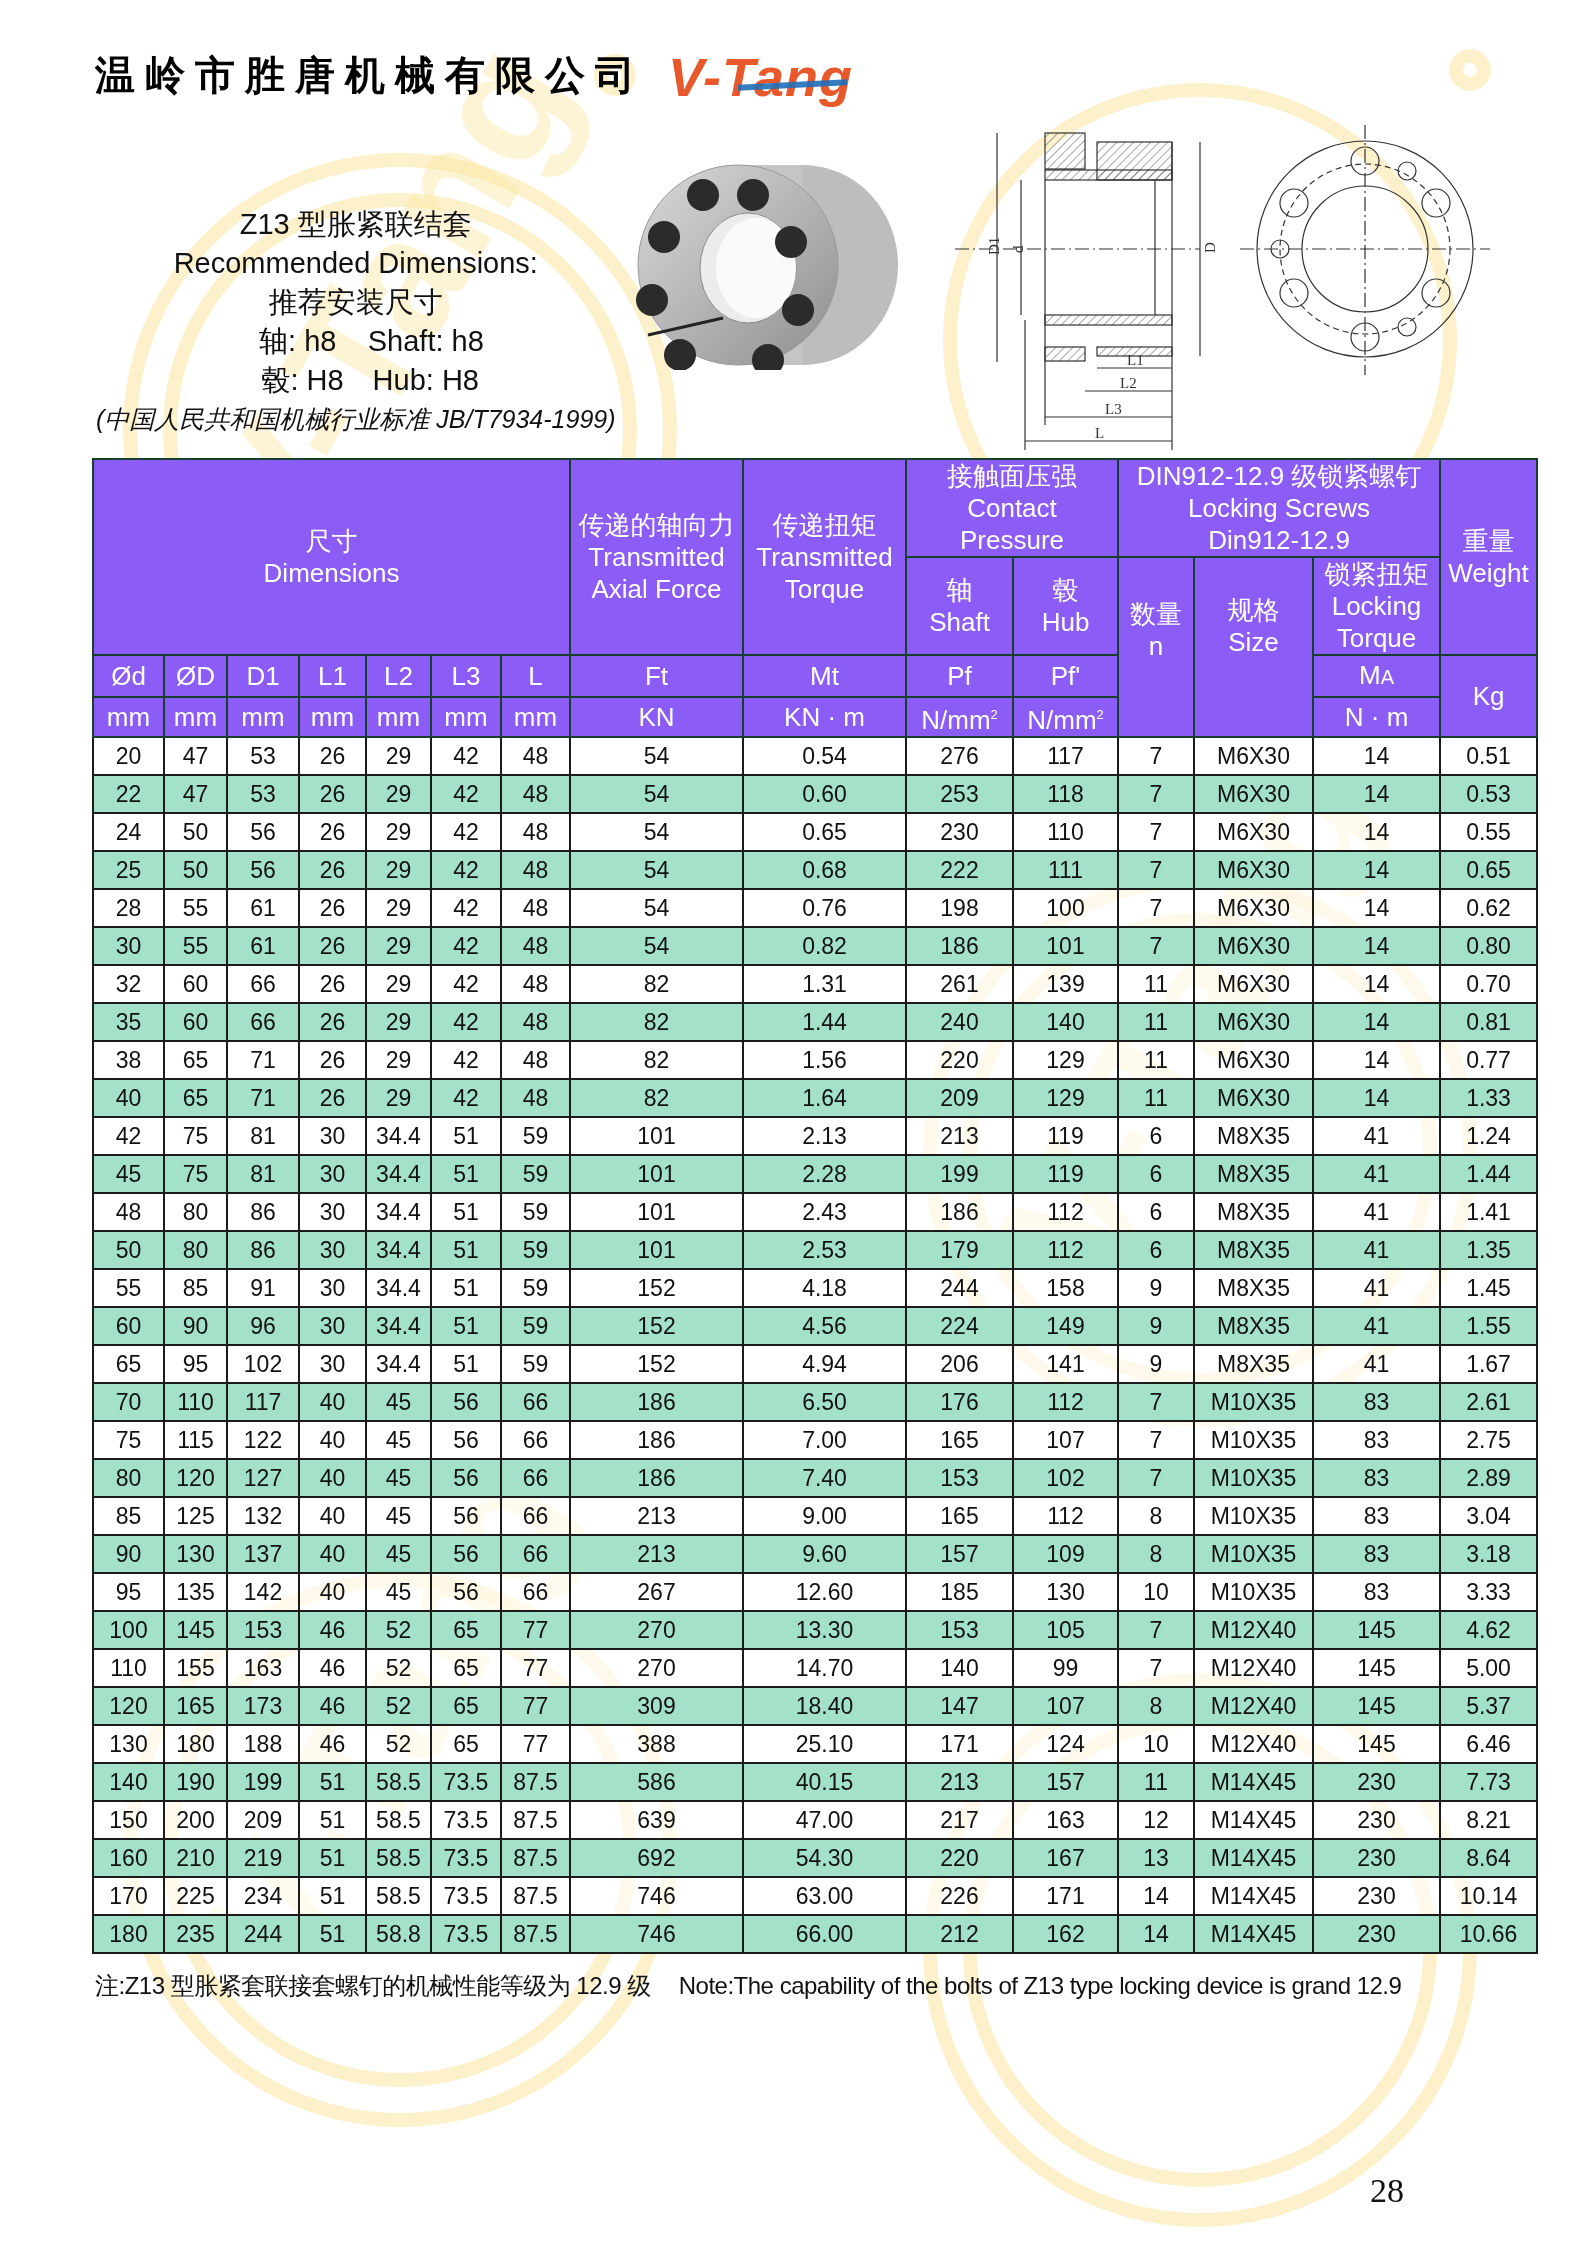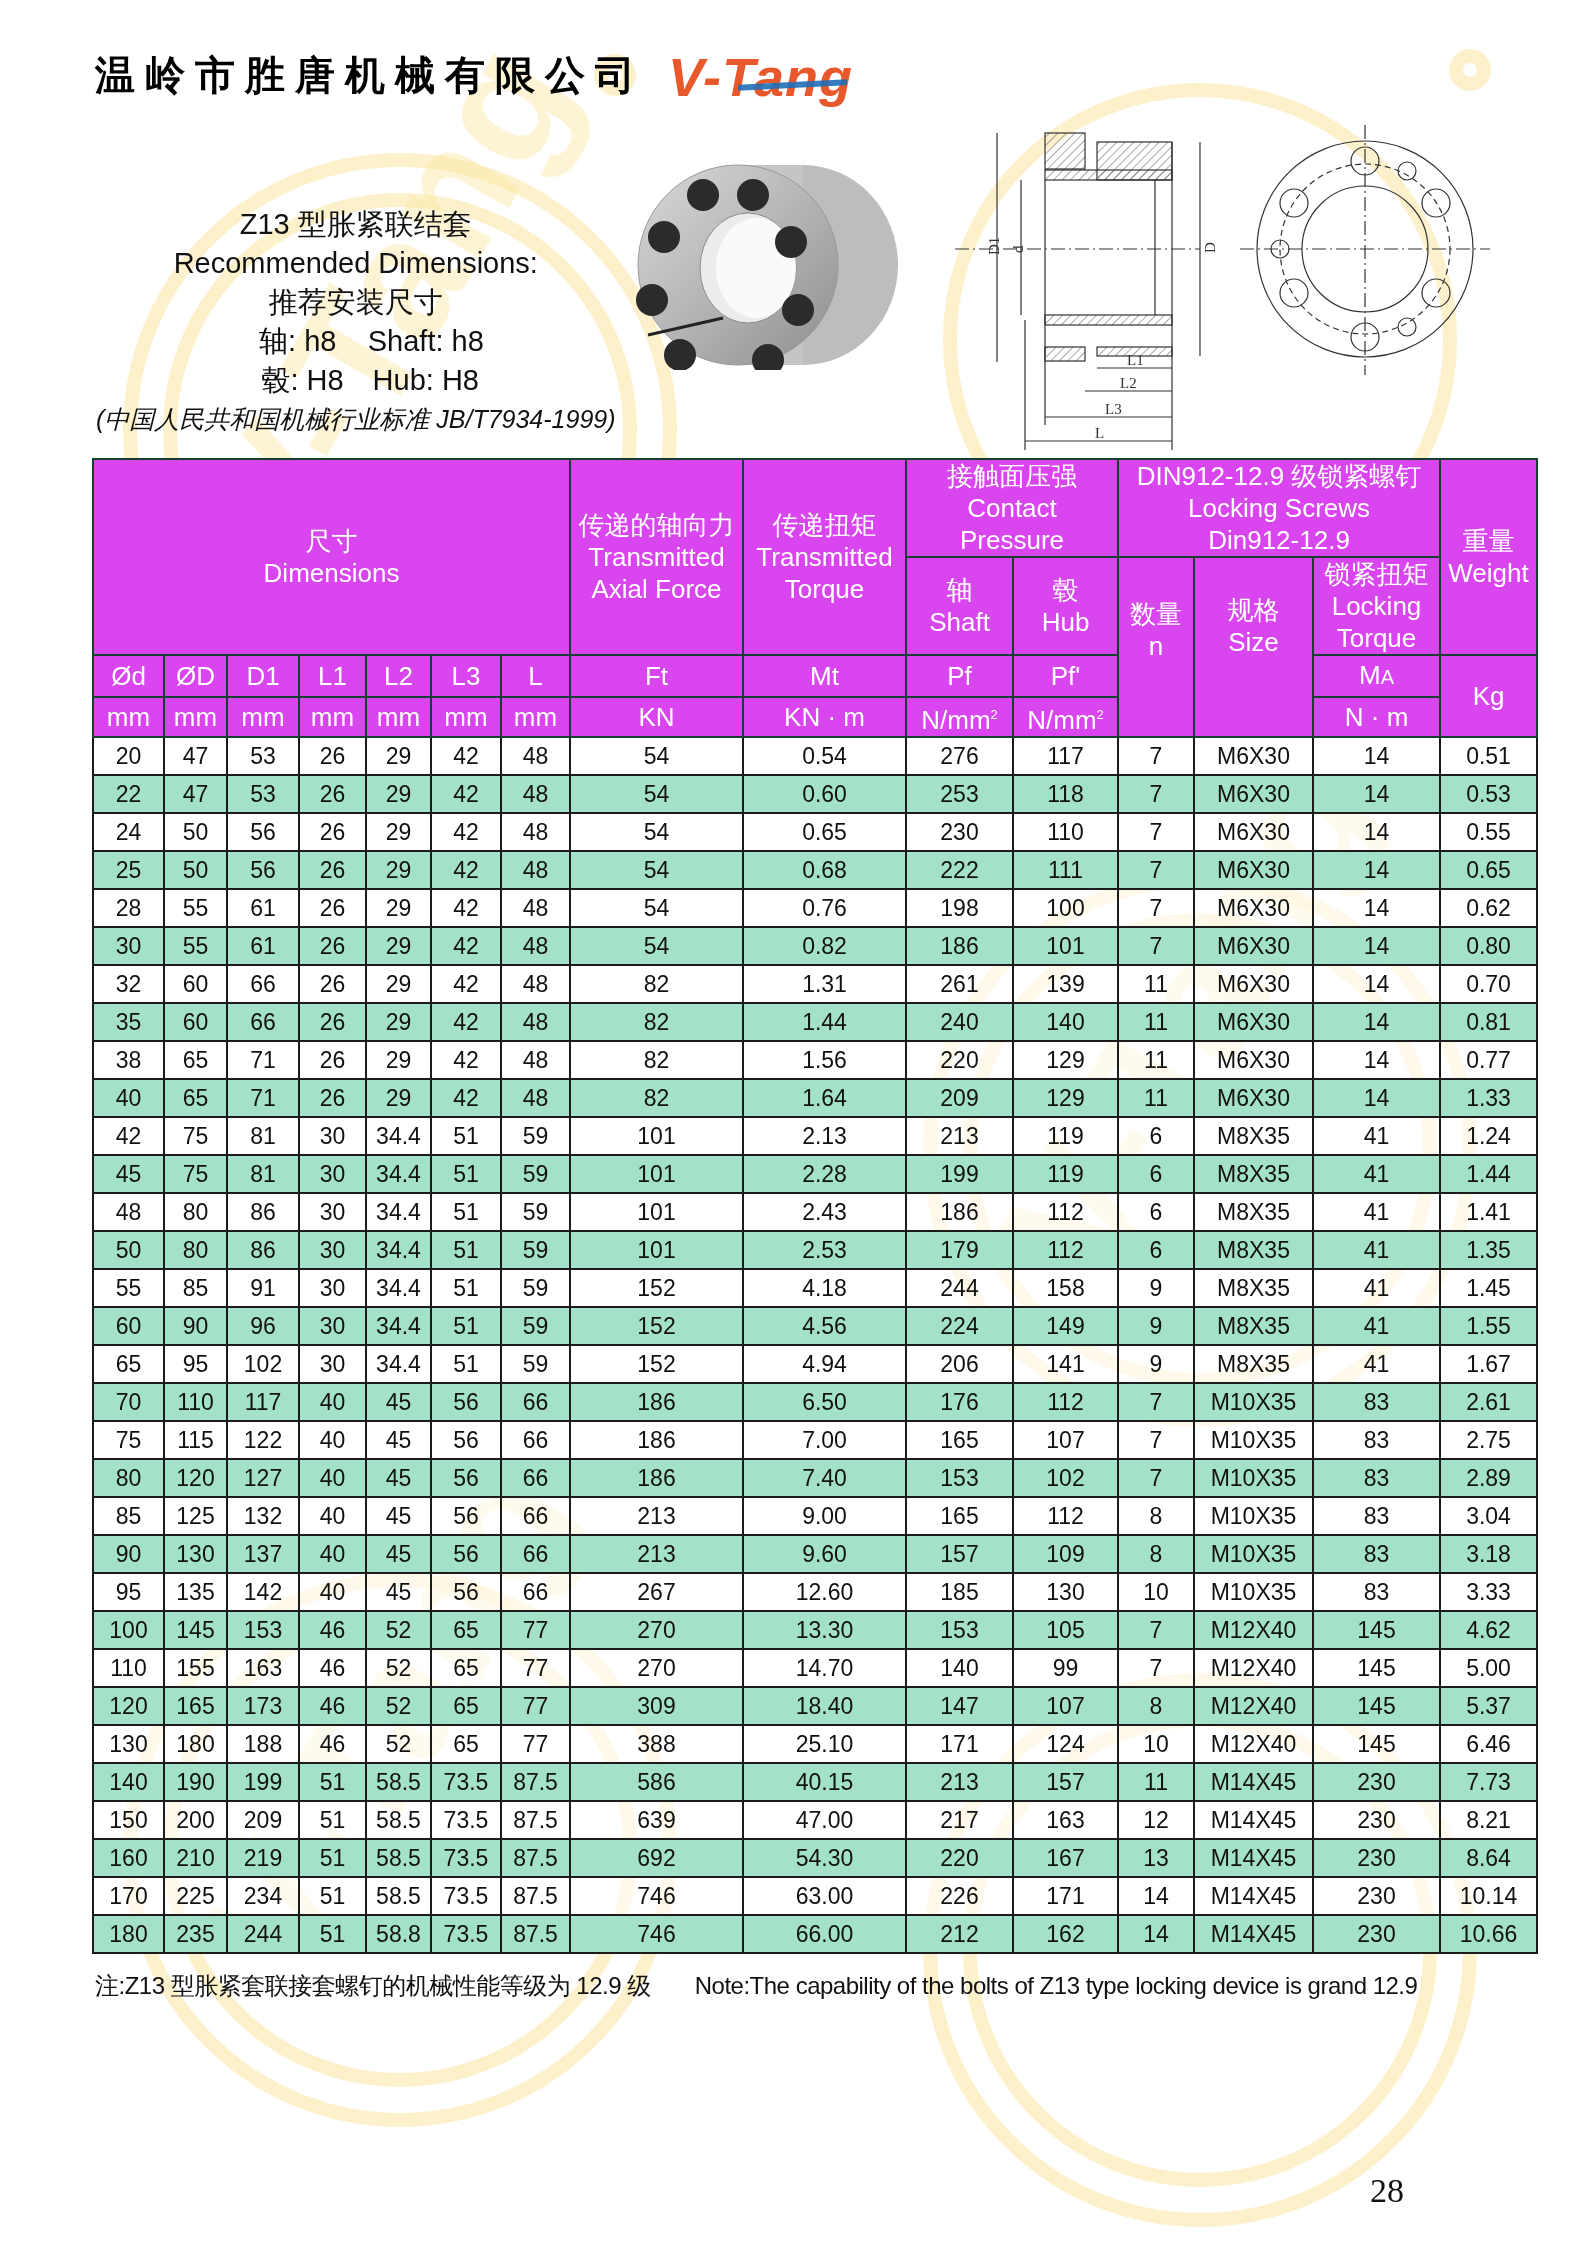--- a/index.html
+++ b/index.html
@@ -31,31 +31,31 @@
   table.spec {
     position: absolute; left: 92px; top: 458px; z-index: 2;
     border-collapse: collapse; table-layout: fixed;
     width: 1419px;
   }
   table.spec th, table.spec td {
     border: 2px solid #1b1b1b; text-align: center; padding: 0;
     font-weight: normal;
   }
   table.spec thead th {
-    background: #d946ef; color: #ffffff; font-size: 26px; line-height: 32px;
+    background: #8b5cf6; color: #ffffff; font-size: 26px; line-height: 32px;
     border-color: #173f2d;
   }
   table.spec tbody td { font-size: 23px; height: 36px; color: #111; }
   table.spec tbody tr.alt td { background: #a3e2c8; }
   table.spec tbody tr.plain td { background: rgba(255,255,255,0.6); }
   .sup { font-size: 13px; vertical-align: super; }
   .small-a { font-size: 20px; }
 
   .note { position: absolute; left: 95px; top: 1970px; font-size: 24px; z-index: 2; letter-spacing: -0.5px; color: #111; }
-  .note .en { margin-left: 44px; }
+  .note .en { margin-left: 28px; }
   .pageno { position: absolute; left: 1370px; top: 2172px; font-family: "Liberation Serif", "DejaVu Serif", serif; font-size: 34px; z-index: 2; }
 </style>
 </head>
 <body>
 
 <svg class="wm" width="1587" height="2245" style="left:0;top:0;">
   <g fill="none" stroke="#fbe6a2" stroke-width="14" opacity="0.55">
     <circle cx="400" cy="430" r="270"></circle>
       <circle cx="400" cy="430" r="230"></circle>
     <circle cx="1200" cy="1150" r="270"></circle>

